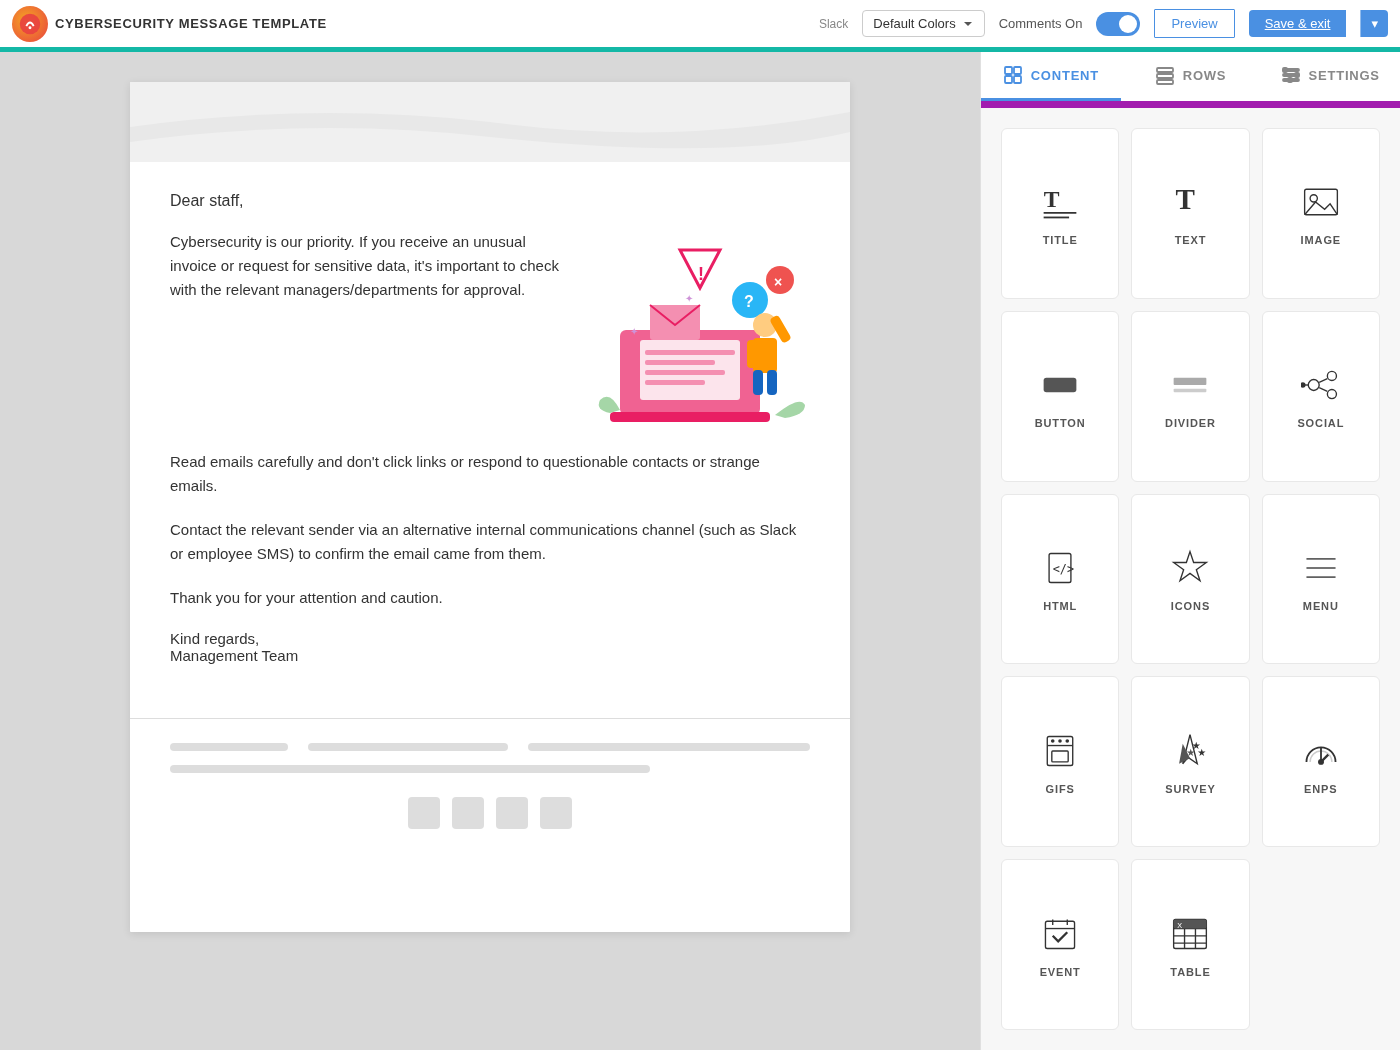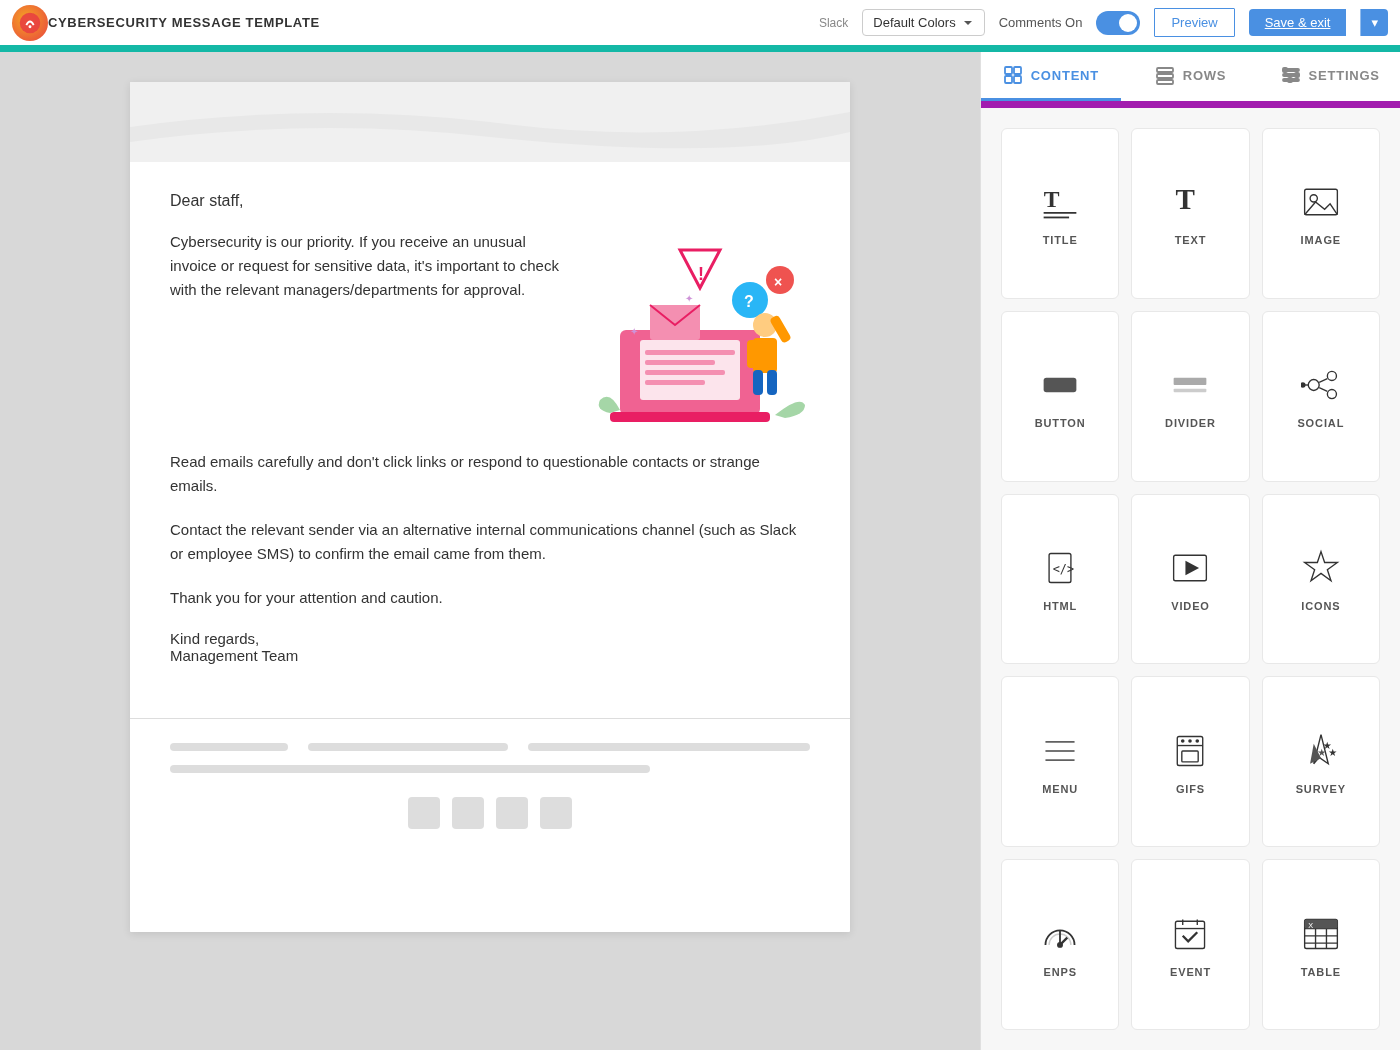--- a/index.html
+++ b/index.html
@@ -1,22 +1,22 @@
 <!DOCTYPE html>
 <html><head>
   <meta charset="utf-8">
   <style>
     * { box-sizing: border-box; margin: 0; padding: 0; }
     body { font-family: -apple-system, BlinkMacSystemFont, 'Segoe UI', Arial, sans-serif; background: #f0f0f0; width: 1400px; height: 1050px; overflow: hidden; }
 
     
     .topbar {
       display: flex; align-items: center; height: 52px;
-      background: #fff; border-bottom: 7px solid #14b8a6;
-      padding: 0 12px; gap: 0; position: relative; z-index: 10;
+      background: #fff; border-bottom: 5px solid #14b8a6;
+      padding: 0 12px; gap: 7px; position: relative; z-index: 10;
     }
     .topbar-logo {
       width: 36px; height: 36px; border-radius: 50%;
       background: radial-gradient(circle at 40% 40%, #f5a623, #e84040);
       display: flex; align-items: center; justify-content: center;
       flex-shrink: 0;
     }
     .topbar-logo svg { width: 22px; height: 22px; }
     .topbar-title {
       font-size: 13px; font-weight: 600; letter-spacing: 0.05em;
@@ -364,29 +364,20 @@
       <div class="content-item">
         <div class="content-item-icon">
           <svg class="icon-svg" viewBox="0 0 44 44" stroke="#333" stroke-width="1.5">
             <rect x="10" y="6" width="24" height="32" rx="2"></rect>
             <text x="14" y="28" font-size="13" fill="#333" stroke="none" font-family="monospace">&lt;/&gt;</text>
           </svg>
         </div>
         <span class="content-item-label">HTML</span>
       </div>
 
-      <div class="content-item">
-        <div class="content-item-icon">
-          <svg class="icon-svg" viewBox="0 0 44 44" stroke="#333" stroke-width="1.5">
-            <rect x="4" y="8" width="36" height="28" rx="2"></rect>
-            <polygon points="17,14 17,30 32,22" fill="#333" stroke="none"></polygon>
-          </svg>
-        </div>
-        <span class="content-item-label">VIDEO</span>
-      </div>
 
       <div class="content-item">
         <div class="content-item-icon">
           <svg class="icon-svg" viewBox="0 0 44 44" stroke="#333" stroke-width="1.5" fill="none">
             <polygon points="22,4 26,16 40,16 29,24 33,36 22,28 11,36 15,24 4,16 18,16" stroke="#333" fill="none"></polygon>
           </svg>
         </div>
         <span class="content-item-label">ICONS</span>
       </div>
 

